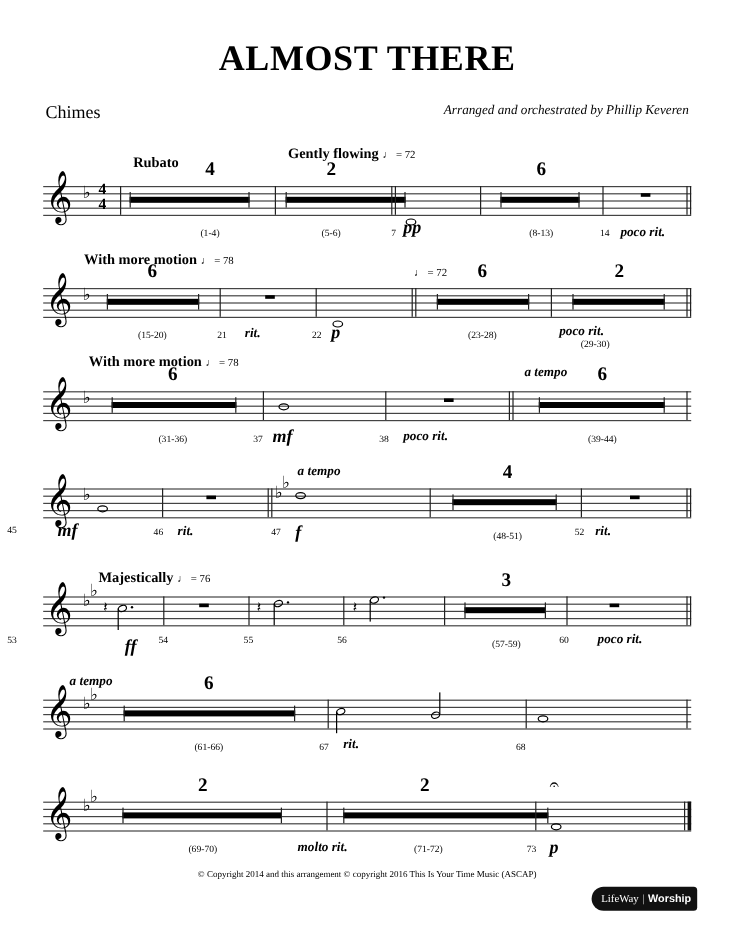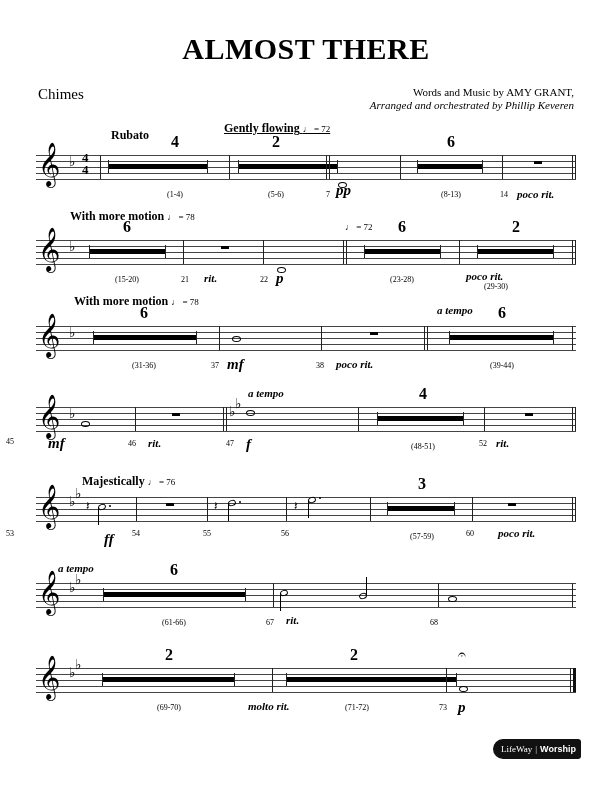--- a/index.html
+++ b/index.html
@@ -42,26 +42,25 @@
   .logo .lw { font-family:"Liberation Serif",serif; }
   .logo .sep { margin:0 3px; opacity:.8; }
   .logo .ws { font-family:"Liberation Sans",sans-serif; font-weight:bold; }
 </style>
 </head>
 <body>
 
 <div class="abs title">ALMOST THERE</div>
 <div class="abs instrument">Chimes</div>
 <div class="abs credits">
-  <div>Words and Music by AMY GRANT,</div>
   <div class="arr">Arranged and orchestrated by Phillip Keveren</div>
 </div>
 
 <div class="tempo" style="left:111px;top:128px;"><span>Rubato</span></div>
-<div class="tempo" style="left:224px;top:121px;text-decoration:underline;"><span>Gently flowing</span> <span class="mm">♩ = 72</span></div>
+<div class="tempo" style="left:240px;top:121px;"><span>Gently flowing</span> <span class="mm">♩ = 72</span></div>
 <div class="system" style="top:155px;">
   <div class="staff-line" style="top:0"></div>
     <div class="staff-line" style="top:6px"></div>
     <div class="staff-line" style="top:12px"></div>
     <div class="staff-line" style="top:18px"></div>
     <div class="staff-line" style="top:24px"></div>
   <span class="clef">𝄞</span>
   <span class="keysig" style="left:33px;">♭</span>
   <div class="timesig">
       <div>4</div>
@@ -271,18 +270,19 @@
   <div class="range" style="left:321px">(71-72)</div>
   <div class="barline" style="left:410px"></div>
   <span class="fermata" style="left:422px;top:-22px">𝄐</span>
   <div class="whole" style="left:423px;top:18px"></div>
   <div class="mnum" style="left:403px">73</div>
   <div class="dyn" style="left:422px;top:31px">p</div>
   <div class="final" style="left:534px"></div>
 </div>
 
 <div class="abs copyright">
+  <div>© Copyright 2014 and this arrangement © copyright 2016 This Is Your Time Music (ASCAP)</div>
 </div>
 <div class="abs logo">
   <span class="lw">LifeWay</span>
   <span class="sep">|</span>
   <span class="ws">Worship</span>
 </div>
 
 </body></html>

